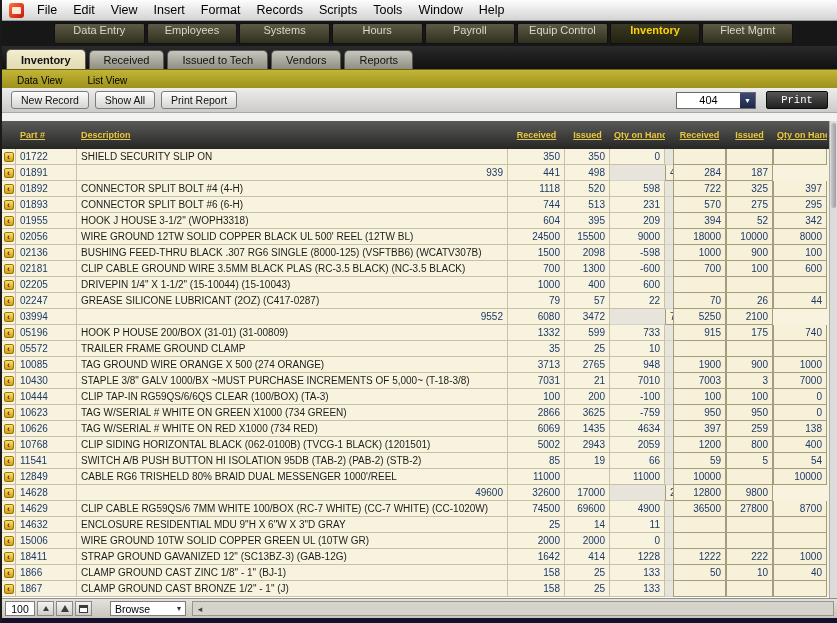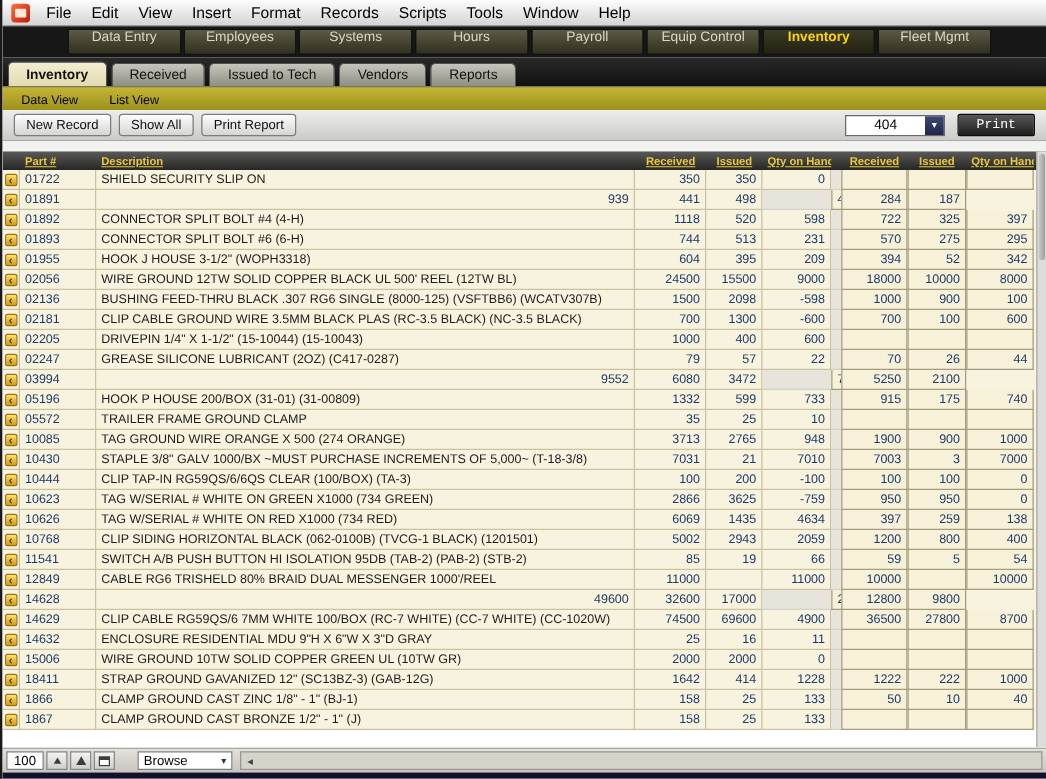--- a/index.html
+++ b/index.html
@@ -60,21 +60,21 @@
   .print-btn { width:62px; height:18px; font-family:Liberation Mono, monospace; font-size:10.5px;
     color:#fff; background:linear-gradient(#565656,#1f1f1f); border:1px solid #0d0d0d;
     border-radius:2px; cursor:pointer; }
 
   .gap-strip { height:8px; flex:0 0 8px; background:#f2f2f0; }
 
   
   .table-zone { flex:1; position:relative; background:#fff; overflow:hidden; }
   .thead, .trow { display:grid;
     grid-template-columns:14px 61px 431px 57px 45px 55px 8px 53px 47px 54px; }
-  .thead { height:15px; background:linear-gradient(#5a5a58,#262624); align-items:center; }
+  .thead { height:28px; background:linear-gradient(#5a5a58,#262624); align-items:center; }
   .h { font-size:9px; font-weight:bold; color:#e9c83e; text-decoration:underline;
     padding:0 4px; white-space:nowrap; overflow:hidden; cursor:pointer; }
   .h-num { text-align:center; }
   .trow { height:16px; background:#f8f3de; }
   .c { border-right:1px solid #c9c1a1; border-bottom:1px solid #c9c1a1; font-size:10px;
     line-height:15px; white-space:nowrap; overflow:hidden; padding:0 4px; color:#1c1c1c; }
   .c-icon { padding:0; display:flex; align-items:center; justify-content:center; cursor:pointer; }
   .go-ic { width:10px; height:10px; border-radius:2px; background:linear-gradient(#ffe070,#cf9d14);
     border:1px solid #9a7408; color:#4d3300; font-size:9px; line-height:8px; text-align:center;
     font-weight:bold; }
@@ -590,21 +590,21 @@
           <div class="c c-num c-box">8700</div>
         </div>
 
         <div class="trow">
           <div class="c c-icon">
             <span class="go-ic">‹</span>
           </div>
           <div class="c c-part">14632</div>
           <div class="c">ENCLOSURE RESIDENTIAL MDU 9"H X 6"W X 3"D GRAY</div>
           <div class="c c-num">25</div>
-          <div class="c c-num">16</div>
+          <div class="c c-num">14</div>
           <div class="c c-num">11</div>
           <div class="c c-gap"></div>
           <div class="c c-num c-box"></div>
           <div class="c c-num c-box"></div>
           <div class="c c-num c-box"></div>
         </div>
 
         <div class="trow">
           <div class="c c-icon">
             <span class="go-ic">‹</span>

